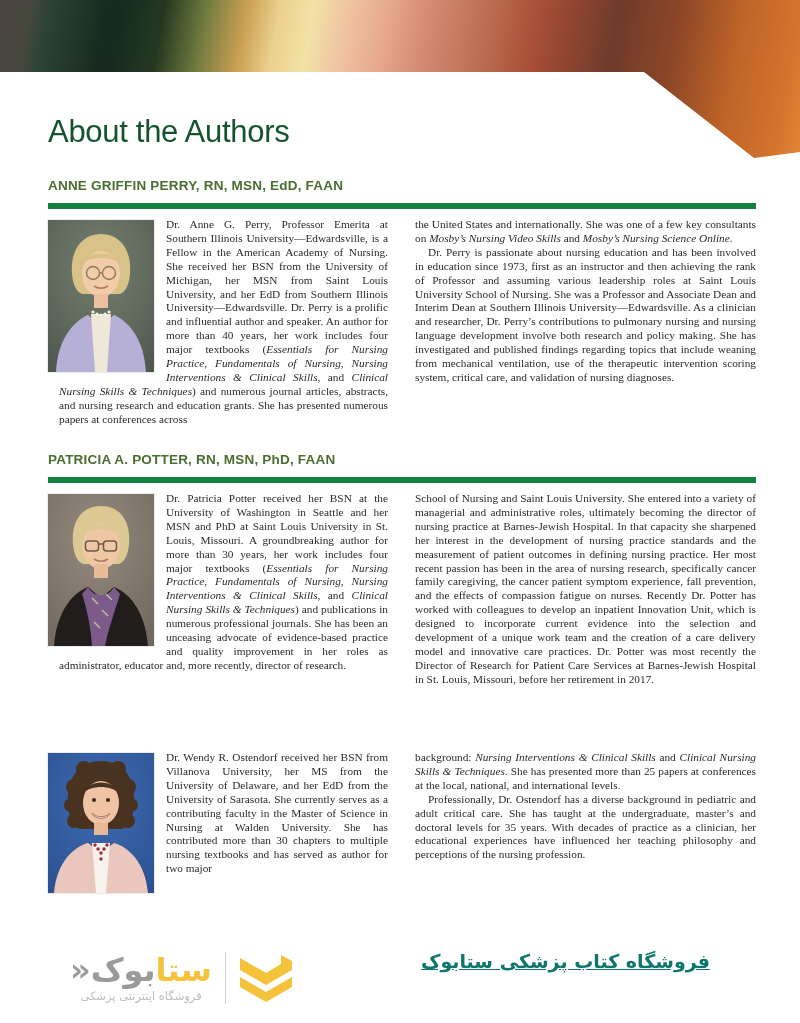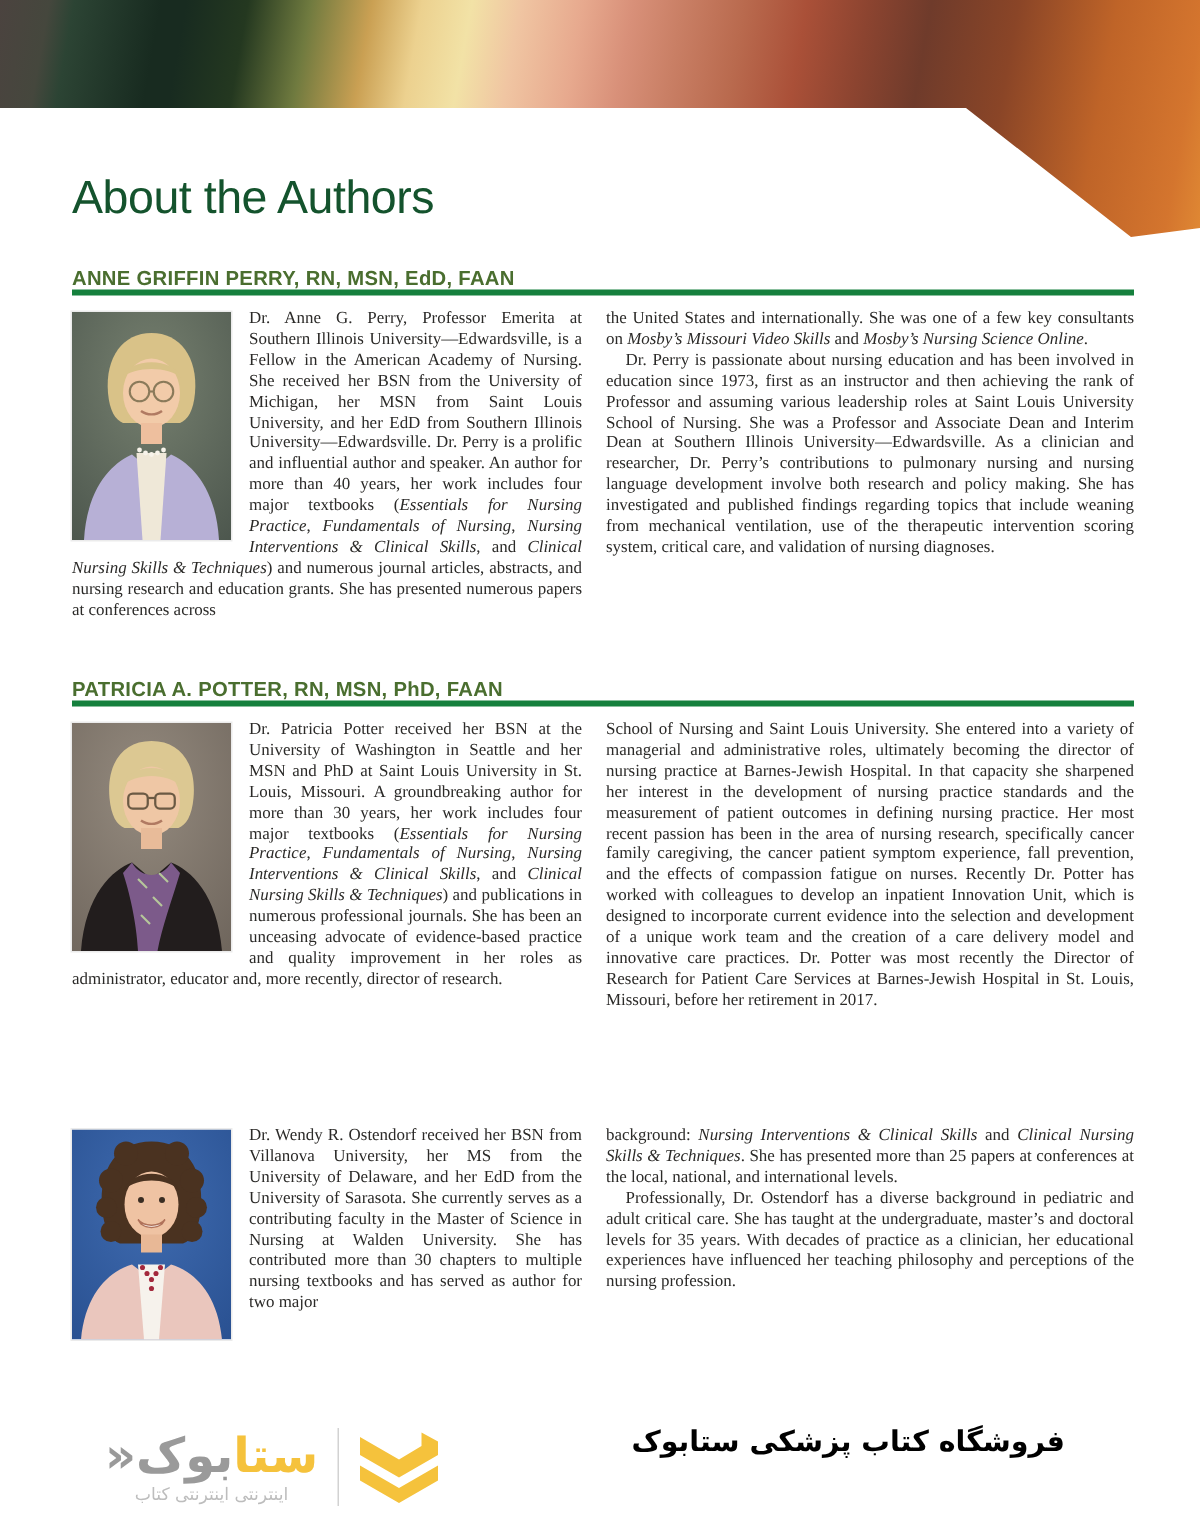--- a/index.html
+++ b/index.html
@@ -25,28 +25,28 @@
   }
   
   .page-title{
     position:absolute;left:48px;top:114px;margin:0;
     font-family:"Liberation Sans","DejaVu Sans",sans-serif;
     font-weight:400;font-size:31px;letter-spacing:-0.3px;color:#14532d;
   }
   
   .author{position:absolute;left:48px;width:708px;}
   .a-head{
-    margin:0 0 4px 0;padding-bottom:0;
+    margin:0 0 4px 0;padding-bottom:10px;
     font-family:"Liberation Sans","DejaVu Sans",sans-serif;
     font-weight:bold;font-size:13.5px;letter-spacing:0.2px;color:#4a6e2f;
-    border-bottom:4px solid #15803d;
+    border-bottom:6px solid #15803d;
   }
   .cols{display:grid;grid-template-columns:340px 352px;gap:16px;margin-top:9px;}
   .cols p{
-    margin:0;text-align:justify;font-size:11.3px;line-height:13.9px;color:#2b2a28;
+    margin:0;text-align:justify;font-size:11.3px;line-height:13.9px;color:#2b2a28;padding-left:11px;
   }
   .cols p.indent{text-indent:13px;}
   .photo{
     float:left;width:106px;margin:2px 12px 3px 0;
     box-shadow:0 0 0 1px rgba(0,0,0,0.08);
   }
   .photo svg{display:block;width:106px;}
   i{font-style:italic;}
   
   .footer{position:absolute;left:0;top:948px;width:720px;height:75px;}
@@ -60,21 +60,21 @@
   .lg-g{color:#9a9a9a;}
   .lg-chev{color:#9a9a9a;font-weight:bold;}
   .lg-tag{
     direction:rtl;font-family:"DejaVu Sans",sans-serif;
     font-size:11.5px;color:#bdbdbd;margin-top:2px;
   }
   .lg-divider{width:1px;height:52px;background:#d2d2d2;}
   .f-right{position:absolute;right:10px;top:0;text-align:right;}
   .store-line{
     direction:rtl;font-family:"DejaVu Sans",sans-serif;
-    font-size:19px;font-weight:600;color:#000000;line-height:26px;
+    font-size:19px;font-weight:600;color:#0f766e;line-height:26px;text-decoration:underline;
   }
   .website{
     font-family:"Liberation Sans","DejaVu Sans",sans-serif;
     font-size:21px;font-weight:bold;letter-spacing:7px;color:#1b1b1b;margin-top:5px;
   }
   .hl{color:#f2b531;}
 </style>
 </head>
 <body>
 
@@ -110,21 +110,21 @@
               <circle cx="49" cy="94" r="1.6"></circle>
               <circle cx="53" cy="95" r="1.6"></circle>
             <circle cx="57" cy="94" r="1.6"></circle>
               <circle cx="61" cy="92" r="1.6"></circle>
           </g>
         </svg>
       </div>
       <p><span>Dr. Anne G. Perry, Professor Emerita at Southern Illinois University—Edwardsville, is a Fellow in the American Academy of Nursing. She received her BSN from the University of Michigan, her MSN from Saint Louis University, and her EdD from Southern Illinois University—Edwardsville. Dr. Perry is a prolific and influential author and speaker. An author for more than 40 years, her work includes four major textbooks (</span><i>Essentials for Nursing Practice</i><span>, </span><i>Fundamentals of Nursing</i><span>, </span><i>Nursing Interventions &amp; Clinical Skills</i><span>, and </span><i>Clinical Nursing Skills &amp; Techniques</i><span>) and numerous journal articles, abstracts, and nursing research and education grants. She has presented numerous papers at conferences across</span></p>
     </div>
     <div>
-      <p><span>the United States and internationally. She was one of a few key consultants on </span><i>Mosby’s Missouri Video Skills</i><span> and </span><i>Mosby’s Nursing Science Online</i><span>.</span></p>
+      <p><span>the United States and internationally. She was one of a few key consultants on </span><i>Mosby’s Nursing Video Skills</i><span> and </span><i>Mosby’s Nursing Science Online</i><span>.</span></p>
       <p class="indent"><span>Dr. Perry is passionate about nursing education and has been involved in education since 1973, first as an instructor and then achieving the rank of Professor and assuming various leadership roles at Saint Louis University School of Nursing. She was a Professor and Associate Dean and Interim Dean at Southern Illinois University—Edwardsville. As a clinician and researcher, Dr. Perry’s contributions to pulmonary nursing and nursing language development involve both research and policy making. She has investigated and published findings regarding topics that include weaning from mechanical ventilation, use of the therapeutic intervention scoring system, critical care, and validation of nursing diagnoses.</span></p>
     </div>
   </div>
 </section>
 
 <section class="author" style="top:452px">
   <h2 class="a-head">PATRICIA A. POTTER, RN, MSN, PhD, FAAN</h2>
   <div class="cols">
     <div>
       <div class="photo">
@@ -211,21 +211,21 @@
     </div>
   </div>
 </section>
 
 <div class="footer">
   <div class="logo">
     <div class="lg-wordwrap">
       <div class="lg-word">
         <span class="lg-y">ستا</span><span class="lg-g">بوک</span><span class="lg-chev">«</span>
       </div>
-      <div class="lg-tag">اینترنتی اینترنتی کتاب</div>
+      <div class="lg-tag">فروشگاه اینترنتی پزشکی</div>
     </div>
     <div class="lg-divider"></div>
     <svg width="54" height="50" viewBox="0 0 54 50" xmlns="http://www.w3.org/2000/svg">
       <path d="M1 5 L27 20 L42 11 L42 2 L53 8 L53 17 L27 32 L1 17 Z" fill="#f5c23c"></path>
       <path d="M1 24 L27 39 L53 24 L53 34 L27 49 L1 34 Z" fill="#f5c23c"></path>
     </svg>
   </div>
   <div class="f-right">
     <div class="store-line">فروشگاه کتاب پزشکی ستابوک</div>
   </div>

